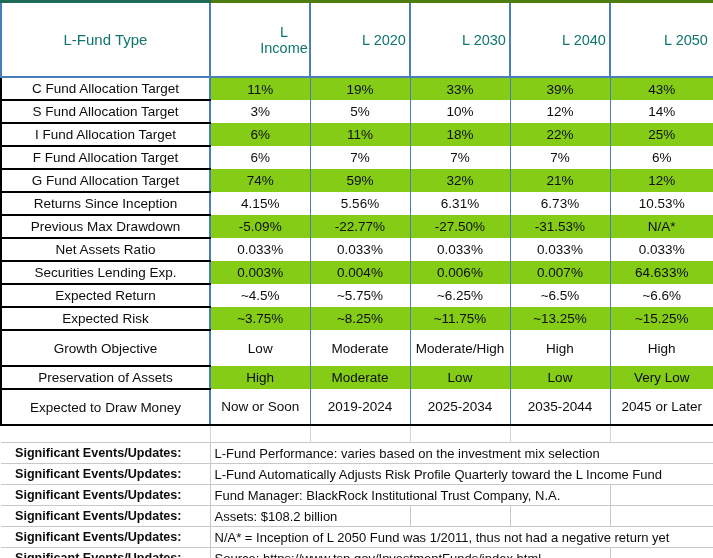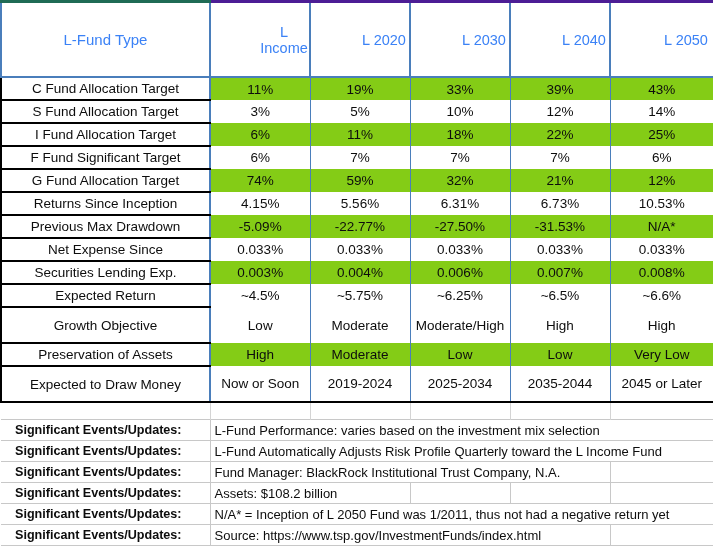--- a/index.html
+++ b/index.html
@@ -23,37 +23,37 @@
   }
   table.lfund col.c-label { width: 209px; }
   table.lfund col.c-data  { width: 100px; }
   table.lfund col.c-data-last { width: 104px; }
 
   
   tr.head th {
     height: 73px;
     font-weight: normal;
     font-size: 14.5px;
-    color: #3b82f6;
+    color: #0f766e;
     text-align: center;
     vertical-align: middle;
     background: #ffffff;
     border-left: 2px solid #4a7ebb;
     border-right: 2px solid #4a7ebb;
     border-bottom: 2px solid #4a7ebb;
     padding: 0;
   }
   tr.head th.label-head {
     border-top: 3px solid #1f6b55;
     border-left: 2px solid #4a7ebb;
     border-right: 2px solid #4a7ebb;
     font-size: 15px;
   }
   tr.head th.data-head {
-    border-top: 3px solid #4c1d95;
+    border-top: 3px solid #4d7c0f;
     padding-left: 48px;
   }
 
   
   tr.data td {
     height: 21px;
     font-size: 13.5px;
     color: #0d0d0d;
     text-align: center;
     vertical-align: middle;
@@ -162,21 +162,21 @@
       </tr>
       <tr class="data shade">
         <td class="lbl">I Fund Allocation Target</td>
         <td class="val">6%</td>
         <td class="val">11%</td>
         <td class="val">18%</td>
         <td class="val">22%</td>
         <td class="val last">25%</td>
       </tr>
       <tr class="data">
-        <td class="lbl">F Fund Significant Target</td>
+        <td class="lbl">F Fund Allocation Target</td>
         <td class="val">6%</td>
         <td class="val">7%</td>
         <td class="val">7%</td>
         <td class="val">7%</td>
         <td class="val last">6%</td>
       </tr>
       <tr class="data shade">
         <td class="lbl">G Fund Allocation Target</td>
         <td class="val">74%</td>
         <td class="val">59%</td>
@@ -194,42 +194,50 @@
       </tr>
       <tr class="data shade">
         <td class="lbl">Previous Max Drawdown</td>
         <td class="val">-5.09%</td>
         <td class="val">-22.77%</td>
         <td class="val">-27.50%</td>
         <td class="val">-31.53%</td>
         <td class="val last">N/A*</td>
       </tr>
       <tr class="data">
-        <td class="lbl">Net Expense Since</td>
+        <td class="lbl">Net Assets Ratio</td>
         <td class="val">0.033%</td>
         <td class="val">0.033%</td>
         <td class="val">0.033%</td>
         <td class="val">0.033%</td>
         <td class="val last">0.033%</td>
       </tr>
       <tr class="data shade">
         <td class="lbl">Securities Lending Exp.</td>
         <td class="val">0.003%</td>
         <td class="val">0.004%</td>
         <td class="val">0.006%</td>
         <td class="val">0.007%</td>
-        <td class="val last">0.008%</td>
+        <td class="val last">64.633%</td>
       </tr>
       <tr class="data">
         <td class="lbl">Expected Return</td>
         <td class="val">~4.5%</td>
         <td class="val">~5.75%</td>
         <td class="val">~6.25%</td>
         <td class="val">~6.5%</td>
         <td class="val last">~6.6%</td>
+      </tr>
+      <tr class="data shade">
+        <td class="lbl">Expected Risk</td>
+        <td class="val">~3.75%</td>
+        <td class="val">~8.25%</td>
+        <td class="val">~11.75%</td>
+        <td class="val">~13.25%</td>
+        <td class="val last">~15.25%</td>
       </tr>
       <tr class="data tall">
         <td class="lbl">Growth Objective</td>
         <td class="val">Low</td>
         <td class="val">Moderate</td>
         <td class="val">Moderate/High</td>
         <td class="val">High</td>
         <td class="val last">High</td>
       </tr>
       <tr class="data shade">

